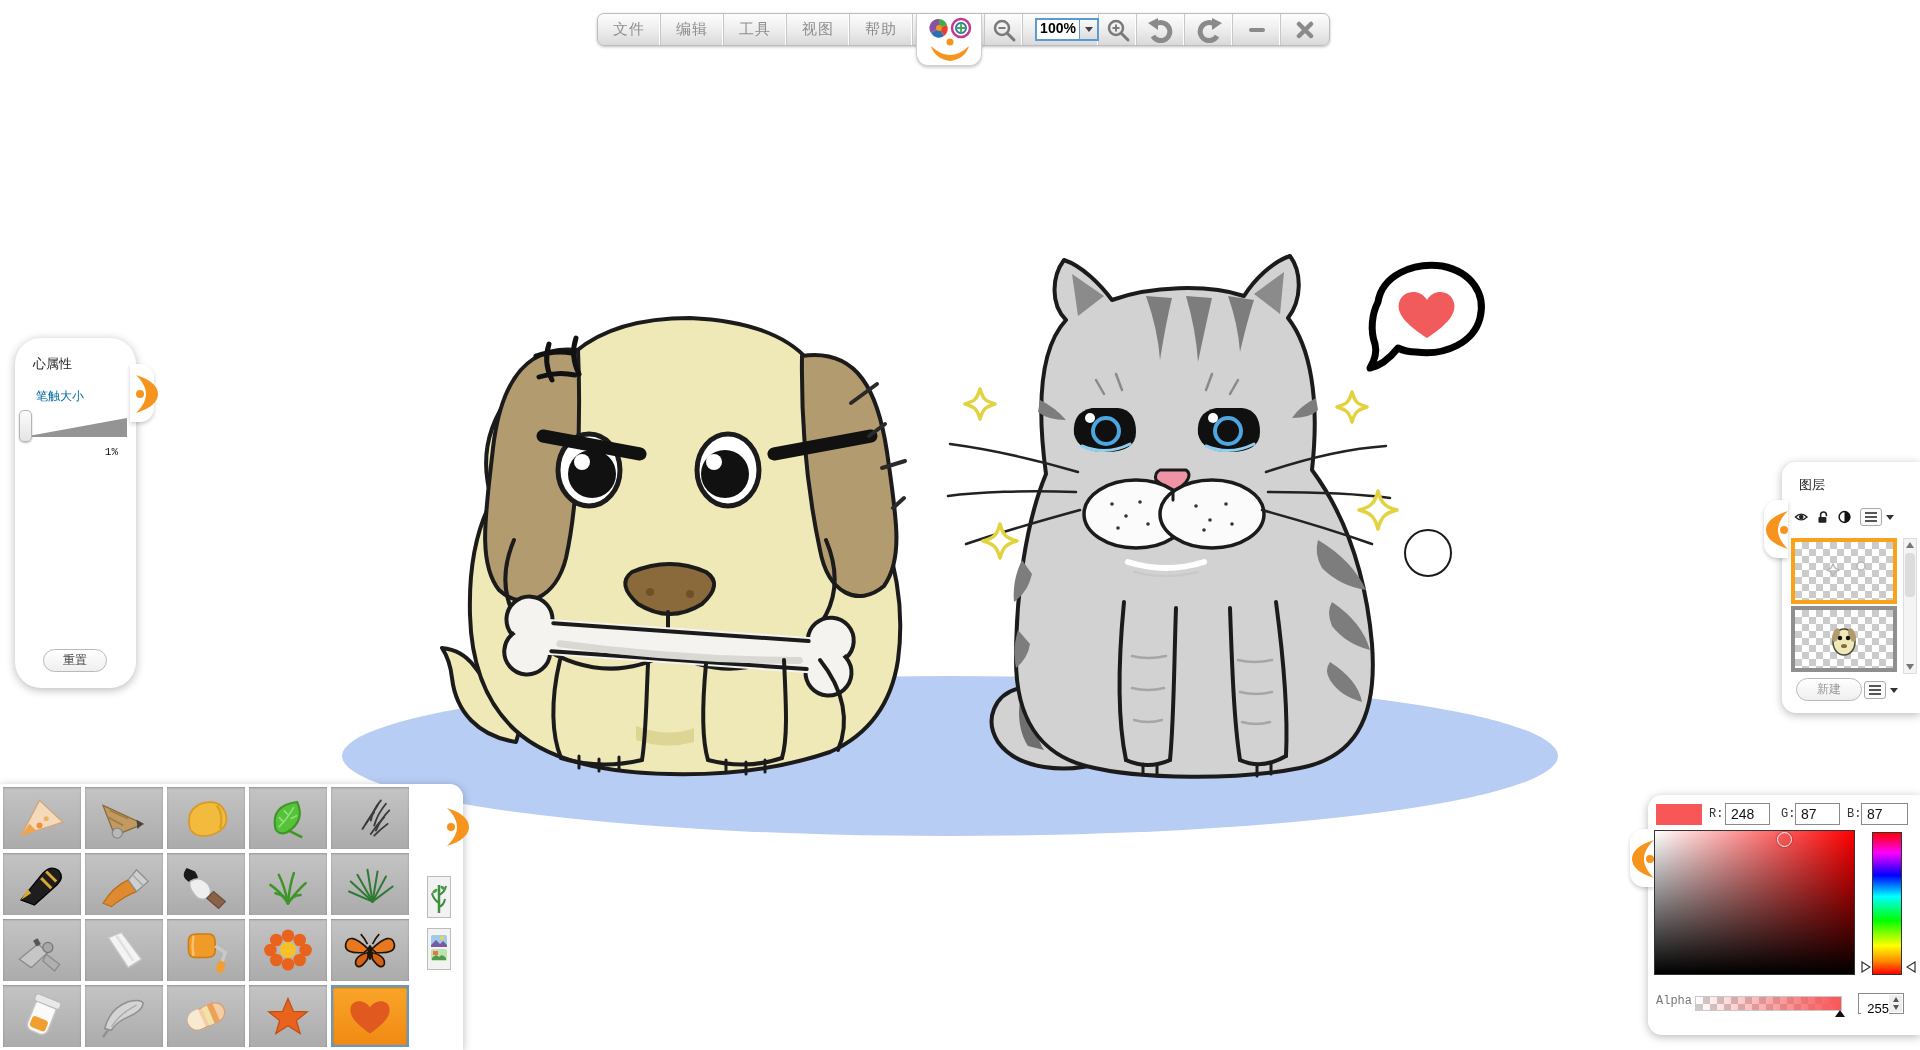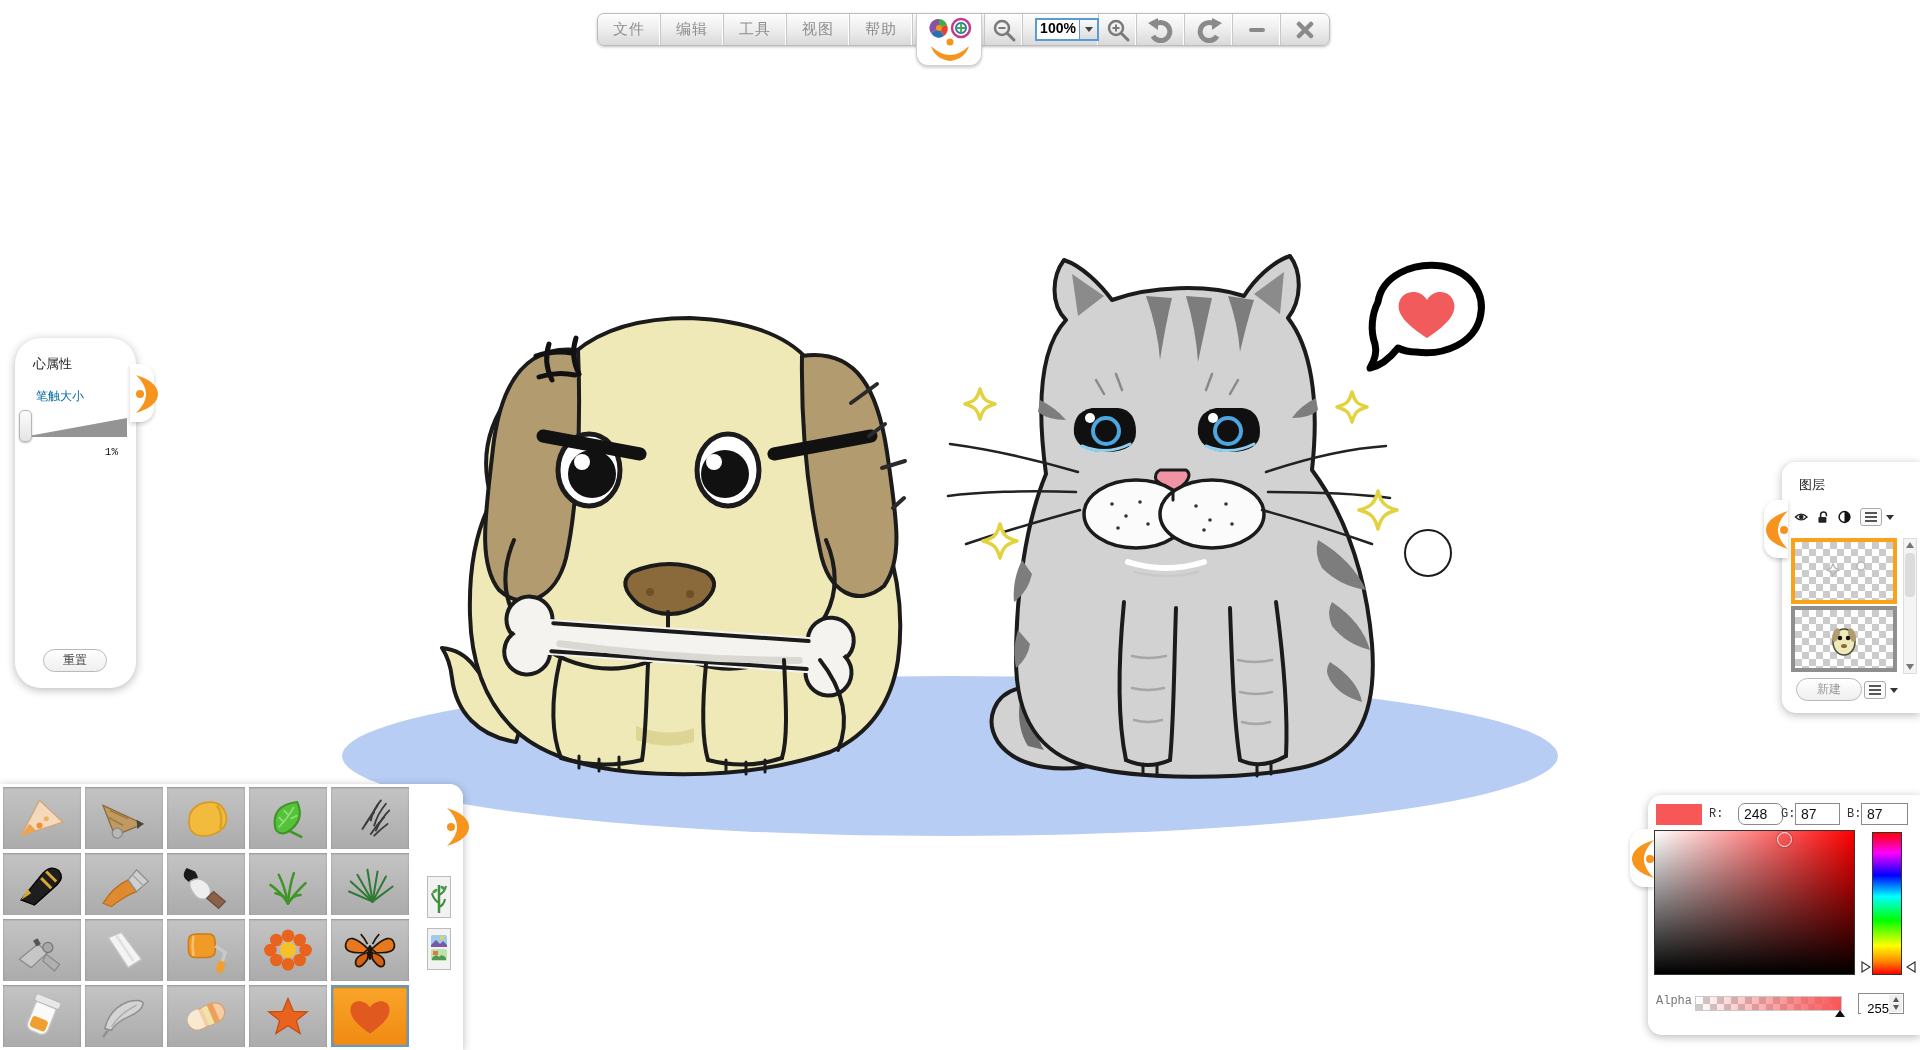--- a/index.html
+++ b/index.html
@@ -682,21 +682,21 @@
 
 <div id="color-panel" class="panel">
   <div class="ear left" style="left:-18px; top:34px;">
     <svg width="30" height="44" viewBox="0 0 30 44">
       <path d="M4 3 C 20 8 26 15 26 22 C 26 29 20 36 4 41 C 11 34 14 28 14 22 C 14 16 11 10 4 3 Z" fill="#F7941E"></path>
       <circle cx="8" cy="22" r="4" fill="#F7941E"></circle>
     </svg>
   </div>
   <div class="swatch" style="background:var(--swatch-color,#F85757);"></div>
   <div class="rgb-label" style="left:61px;">R:</div>
-  <input class="rgb-input" style="left: 90px; border-radius: 7px;" value="248">
+  <input class="rgb-input" style="left: 77px;" value="248">
   <div class="rgb-label" style="left:133px;">G:</div>
   <input class="rgb-input" style="left: 147px;" value="87">
   <div class="rgb-label" style="left:199px;">B:</div>
   <input class="rgb-input" style="left: 213px; width: 47px;" value="87">
 
   <div class="sv-square">
     <div class="sv-cursor" style="left:122px; top:1px;"></div>
   </div>
   <svg class="hue-tri" style="left:213px;" width="10" height="12" viewBox="0 0 10 12">
     <polygon points="1,1 9,6 1,11" fill="#fff" stroke="#333" stroke-width="1.2"></polygon>

